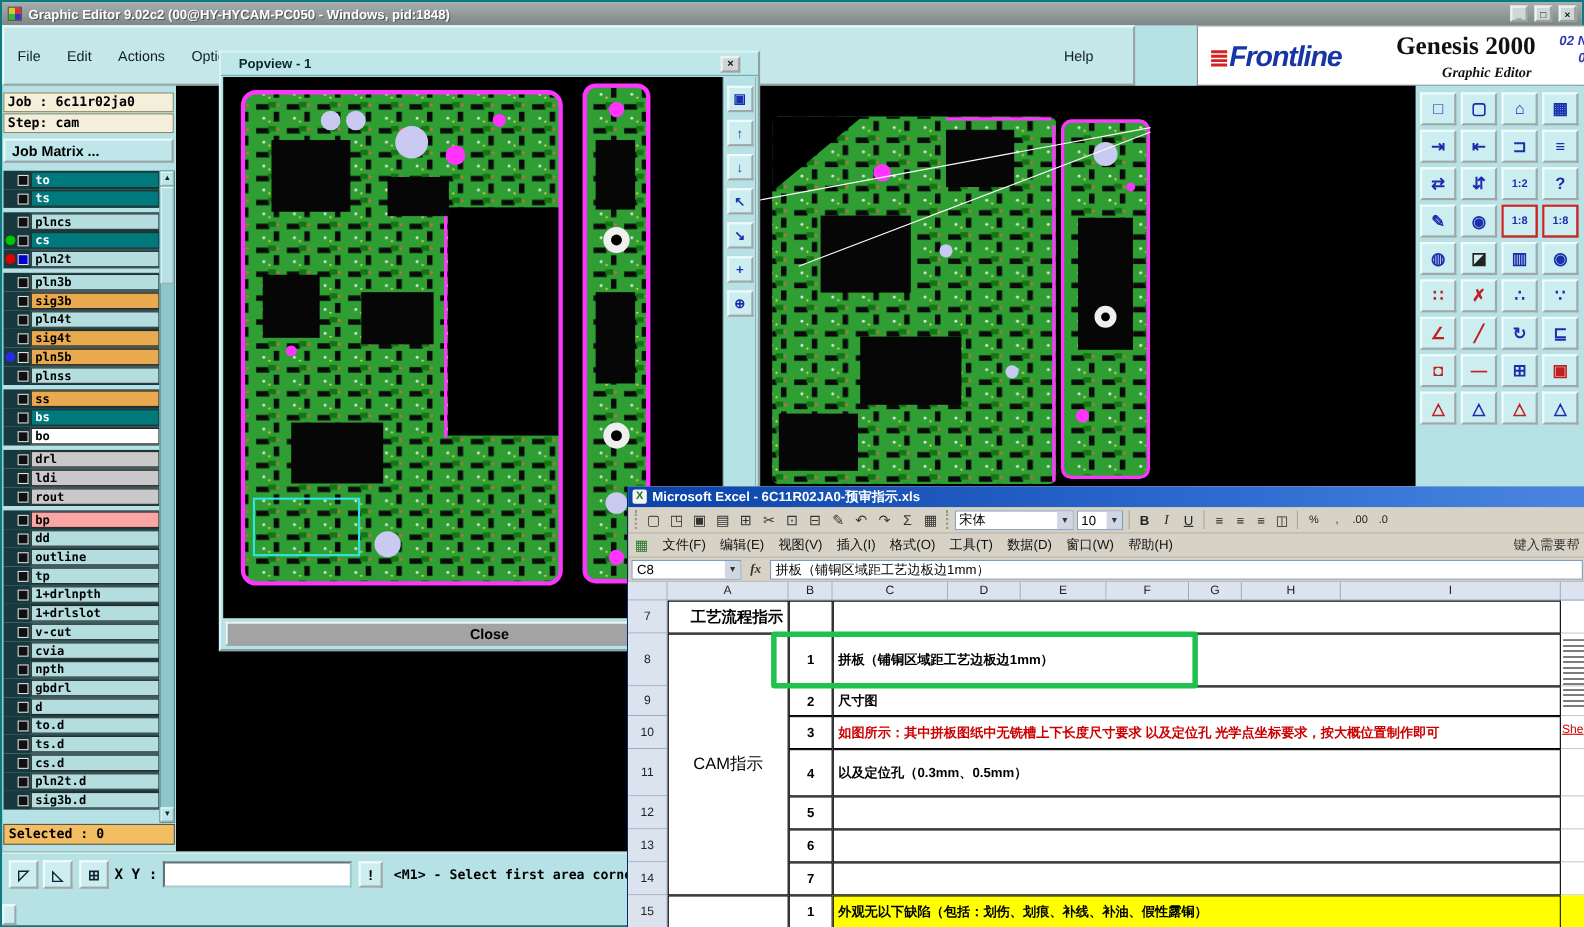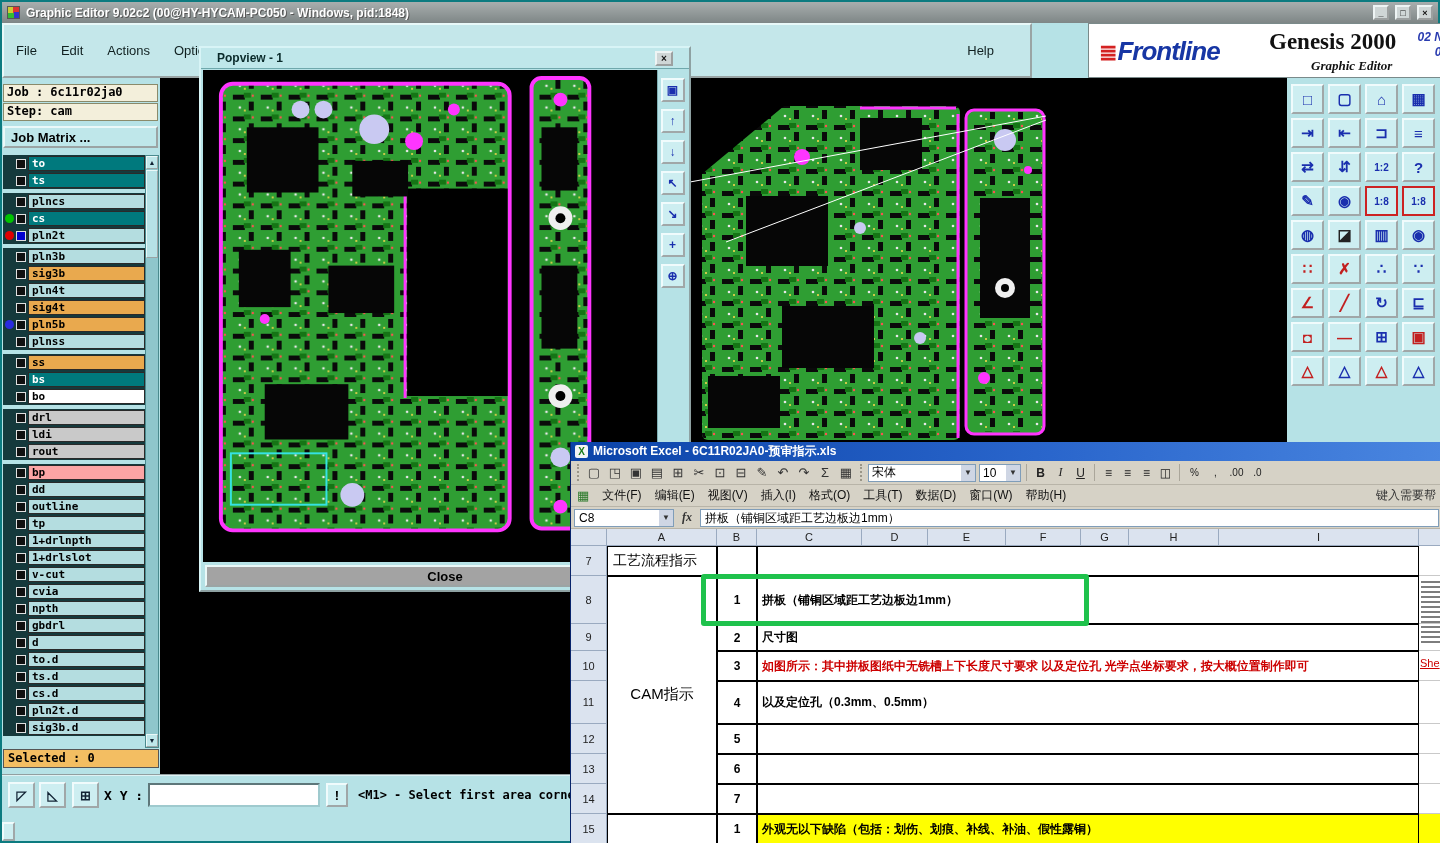--- a/index.html
+++ b/index.html
@@ -101,21 +101,21 @@
 .xrow{display:flex}
 .rnum{width:36px;background:#dbe3ef;border-right:1px solid #9aaac0;border-bottom:1px solid #9aaac0;font-size:11px;color:#222;text-align:center;display:flex;align-items:center;justify-content:center}
 .cell{border-right:1px solid #c9c9c9;border-bottom:1px solid #c9c9c9;font-size:12px;overflow:hidden;white-space:nowrap}
 .ca{width:110px}.cb{width:40px;text-align:center;font-weight:bold;display:flex;align-items:center;justify-content:center}
 .cw{width:662px;display:flex;align-items:center;padding-left:4px;font-weight:bold}
 .cj{width:24px}
 .tb{border:1px solid #000}
 .merged{border-right:none;border-bottom:none}
 .redtxt{color:#cc0000}
 .ylw{background:#ffff00}
-.caption7{font-weight:normal;font-size:14px;display:flex;align-items:center;padding-left:5px}
+.caption7{font-weight:bold;font-size:14px;display:flex;align-items:center;padding-left:20px}
 .ovl-merged{position:absolute;left:36px;top:47px;width:110px;height:238px;border:1px solid #000;pointer-events:none}
 .ovl-cam{position:absolute;left:36px;top:156px;width:110px;height:20px;text-align:center;font-weight:normal;font-size:15px;color:#000}
 .ovl-green{position:absolute;left:130px;top:45px;width:388px;height:52px;border:5px solid #1fc24c;border-radius:3px;pointer-events:none;z-index:3}
 .ovl-stripes{position:absolute;left:850px;top:52px;width:20px;height:64px;background:repeating-linear-gradient(180deg,#666 0 2px,transparent 2px 5px);opacity:.85;pointer-events:none}
 .ovl-she{position:absolute;left:849px;top:128px;font-size:11px;color:#cc0000;text-decoration:underline;white-space:nowrap}
 </style>
 </head>
 <body>
 
 <div class="app">

